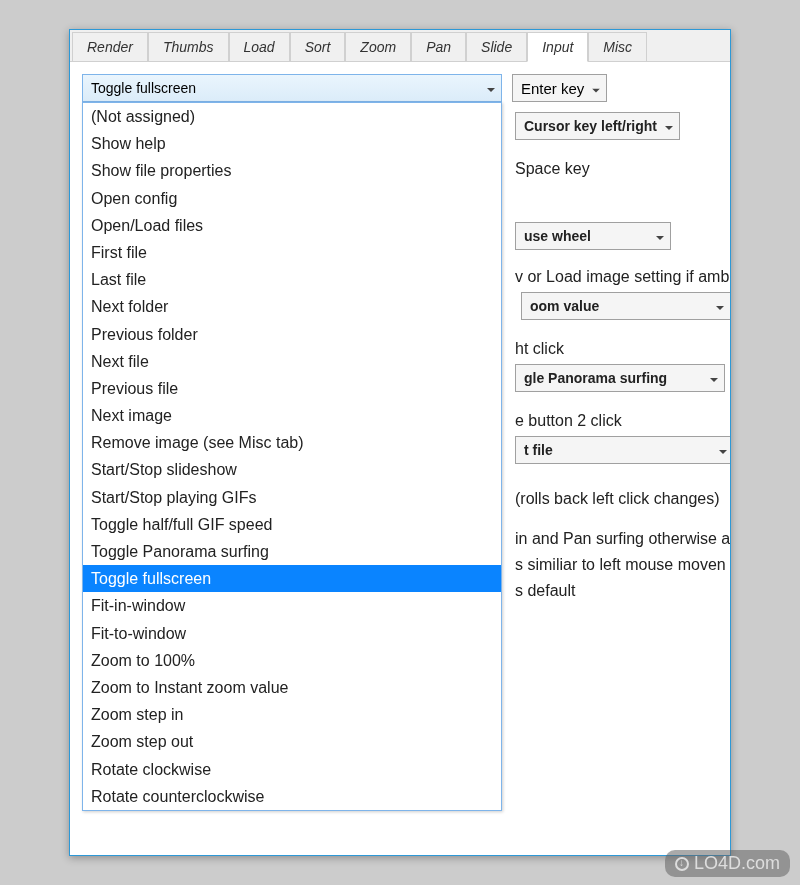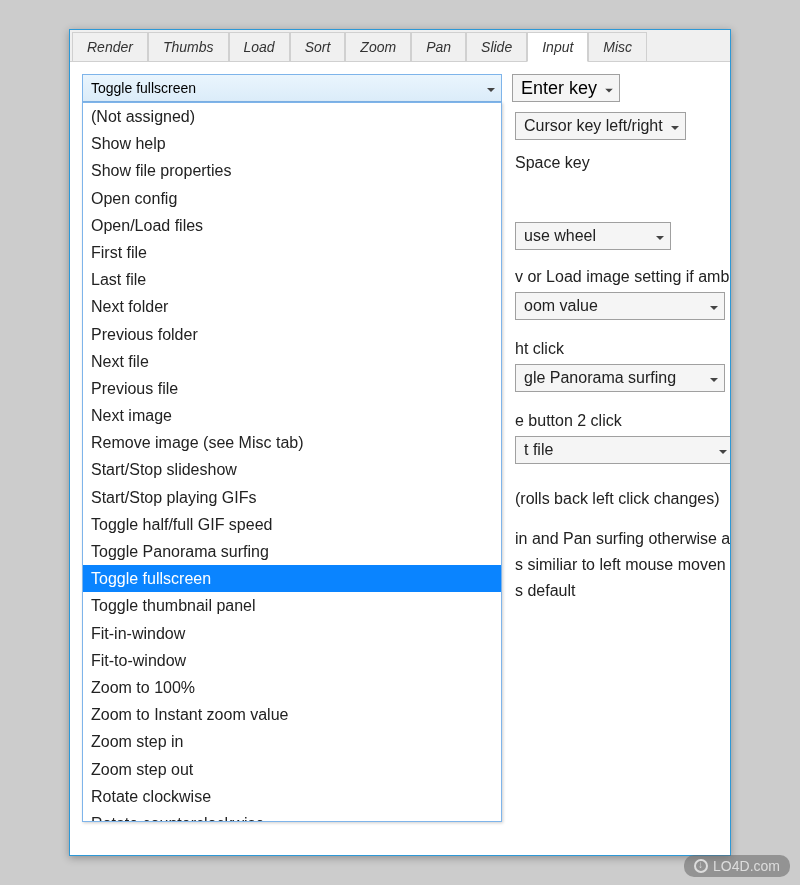--- a/index.html
+++ b/index.html
@@ -142,55 +142,56 @@
     }
     .dropdown-option.selected {
       background: #0a84ff;
       color: #ffffff;
     }
     .select-small {
       height: 28px;
       border: 1px solid #a0a0a0;
       background: #f5f5f5;
       padding: 0 22px 0 8px;
-      font-size: 18px;
+      font-size: 15px;
       cursor: pointer;
       position: relative;
       display: inline-flex;
       align-items: center;
     }
     .select-small .dropdown-arrow {
       right: 6px;
     }
     .rhs-block {
       position: absolute;
       left: 445px;
       font-size: 16px;
       color: #222;
       white-space: nowrap;
     }
     .rhs-select {
       height: 28px;
       border: 1px solid #a0a0a0;
       background: #f5f5f5;
       padding: 0 22px 0 8px;
-      font-size: 16px;
+      font-size: 14px;
       cursor: pointer;
       position: relative;
       display: inline-flex;
       align-items: center;
       white-space: nowrap;
+      font-weight: bold;
     }
     .watermark {
       position: absolute;
       right: 10px;
       bottom: 8px;
       background: rgba(100,100,100,0.55);
       color: #ddd;
-      font-size: 14px;
+      font-size: 18px;
       padding: 3px 10px;
       border-radius: 10px;
       display: flex;
       align-items: center;
       gap: 5px;
     }
     .watermark-icon {
       display: inline-block;
       border: 2px solid #ddd;
       border-radius: 50%;
@@ -247,36 +248,36 @@
     <div class="rhs-block" style="top: 50px;">
       <div class="rhs-select">
         <span>Cursor key left/right</span>
         <span class="dropdown-arrow">
           <svg width="8" height="5" viewBox="0 0 8 5">
               <path d="M0 0 L4 4 L8 0 Z" fill="#444"></path>
             </svg>
         </span>
       </div>
     </div>
-    <div class="rhs-block" style="top: 92px;">Space key</div>
+    <div class="rhs-block" style="top: 98px;">Space key</div>
 
     <div class="rhs-block" style="top: 160px;">
       <div class="rhs-select" style="width:156px;">
         <span>use wheel</span>
         <span class="dropdown-arrow">
           <svg width="8" height="5" viewBox="0 0 8 5">
               <path d="M0 0 L4 4 L8 0 Z" fill="#444"></path>
             </svg>
         </span>
       </div>
     </div>
 
     <div class="rhs-block" style="top: 206px;">v or Load image setting if amb</div>
     <div class="rhs-block" style="top: 230px;">
-      <div class="rhs-select" style="width:210px;">
+      <div class="rhs-select" style="width:210px;margin-left:6px;">
         <span>oom value</span>
         <span class="dropdown-arrow">
           <svg width="8" height="5" viewBox="0 0 8 5">
               <path d="M0 0 L4 4 L8 0 Z" fill="#444"></path>
             </svg>
         </span>
       </div>
     </div>
 
     <div class="rhs-block" style="top: 278px;">ht click</div>
@@ -320,21 +321,20 @@
       <div class="dropdown-option">Previous folder</div>
       <div class="dropdown-option">Next file</div>
       <div class="dropdown-option">Previous file</div>
       <div class="dropdown-option">Next image</div>
       <div class="dropdown-option">Remove image (see Misc tab)</div>
       <div class="dropdown-option">Start/Stop slideshow</div>
       <div class="dropdown-option">Start/Stop playing GIFs</div>
       <div class="dropdown-option">Toggle half/full GIF speed</div>
       <div class="dropdown-option">Toggle Panorama surfing</div>
       <div class="dropdown-option selected">Toggle fullscreen</div>
-      <div class="dropdown-option">Toggle thumbnail panel</div>
       <div class="dropdown-option">Fit-in-window</div>
       <div class="dropdown-option">Fit-to-window</div>
       <div class="dropdown-option">Zoom to 100%</div>
       <div class="dropdown-option">Zoom to Instant zoom value</div>
       <div class="dropdown-option">Zoom step in</div>
       <div class="dropdown-option">Zoom step out</div>
       <div class="dropdown-option">Rotate clockwise</div>
       <div class="dropdown-option">Rotate counterclockwise</div>
     </div>
 

